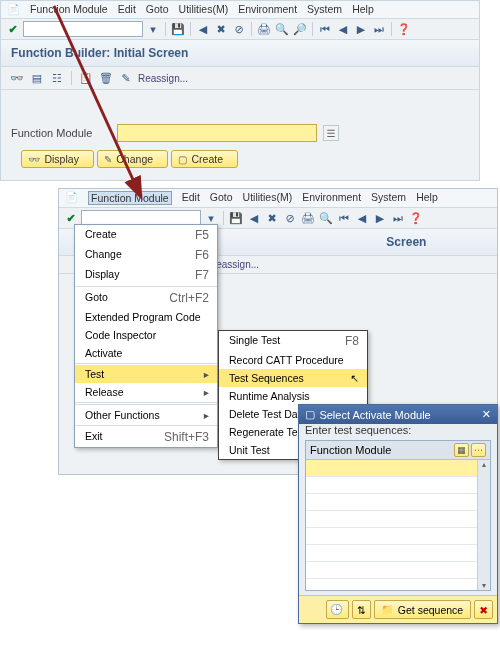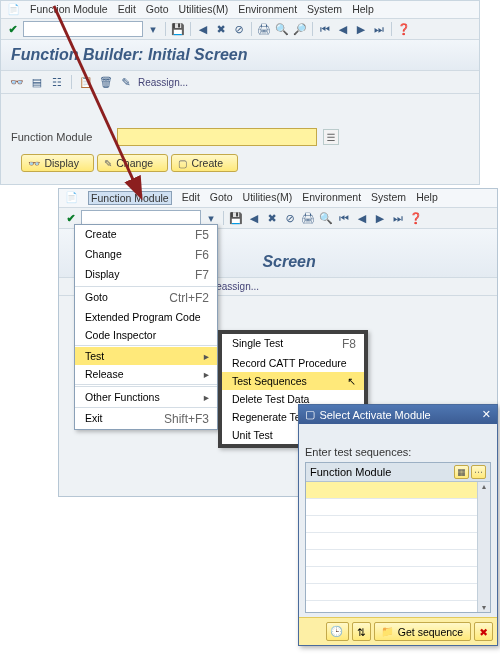--- a/index.html
+++ b/index.html
@@ -46,26 +46,26 @@
     border-radius: 2px;
   }
   .tok { color: #0a7d2a; font-weight: bold; }
   .tcombo {
     width: 120px; height: 16px;
     border: 1px solid #9cb0c4;
     background: #fff;
   }
   .tsep { width: 1px; height: 14px; background: #c2cfda; margin: 0 2px; }
   .titlebar {
-    font-style: italic; font-weight: bold;
+    font-weight: bold;
     color: #3b5b84;
     padding: 6px 10px;
     background: linear-gradient(#f2f6fa,#e4ebf2);
     border-bottom: 1px solid #d0dae2;
-    font-size: 16px;
+    font-size: 12px;
   }
   .toolbar2 {
     display: flex; align-items: center; gap: 4px;
     padding: 3px 8px;
     background: #eef2f5;
     border-bottom: 1px solid #d0dae2;
     font-size: 10px;
     color: #447;
   }
   .formarea { padding: 34px 10px 12px 10px; background: #eef2f5; }
@@ -121,21 +121,21 @@
   }
   .mitem .sc { color:#666; font-size:12px; }
   .mitem.hi { background: #ffe97a; }
   .msep { height:1px; background:#d4dde5; margin: 1px 0; }
   .mitem .arrow { color:#555; }
 
   .submenu {
     position:absolute;
     top:330px; left:218px; width:150px;
     background:#fff;
-    border:4px solid #404040;
+    border:1px solid #404040;
     box-shadow: 2px 2px 4px rgba(0,0,0,.25);
     font-size:10.5px;
   }
 
   
   .dialog {
     position:absolute;
     top: 404px; left: 298px;
     width: 200px;
     border:1px solid #4a6b9c;
@@ -144,21 +144,21 @@
     font-size:11px;
   }
   .dlg-title {
     background: linear-gradient(#4f77b3,#3b5c93);
     color:#fff;
     padding:3px 6px;
     display:flex; align-items:center; justify-content:space-between;
     font-size:11px;
   }
   .dlg-close { color:#fff; cursor:default; }
-  .dlg-body { padding:22px 6px 4px 6px; }
+  .dlg-body { padding:0 6px 4px 6px; }
   .dlg-label { color:#333; margin-bottom:4px; }
   .dlg-grid {
     border:1px solid #9cb0c4;
     background:#fff;
     position:relative;
   }
   .dlg-head {
     background:#dbe4ec;
     border-bottom:1px solid #b2c2d1;
     padding:2px 4px;
@@ -327,20 +327,23 @@
   <div class="mitem">
       <span>Goto</span>
       <span class="sc">Ctrl+F2</span>
     </div>
   <div class="mitem">
       <span>Extended Program Code</span>
     </div>
   <div class="mitem">
       <span>Code Inspector</span>
     </div>
+  <div class="mitem">
+      <span>Activate</span>
+    </div>
   <div class="msep"></div>
   <div class="mitem hi">
       <span>Test</span>
       <span class="arrow">▸</span>
     </div>
   <div class="mitem">
       <span>Release</span>
       <span class="arrow">▸</span>
     </div>
   <div class="msep"></div>
@@ -360,20 +363,23 @@
   <div class="mitem">
       <span>Single Test</span>
       <span class="sc">F8</span>
     </div>
   <div class="mitem">
       <span>Record CATT Procedure</span>
     </div>
   <div class="mitem hi">
       <span>Test Sequences</span>
       <span>↖</span>
+    </div>
+  <div class="mitem">
+      <span>Runtime Analysis</span>
     </div>
   <div class="mitem">
       <span>Delete Test Data</span>
     </div>
   <div class="mitem">
       <span>Regenerate Test Data</span>
     </div>
   <div class="mitem">
       <span>Unit Test</span>
     </div>

